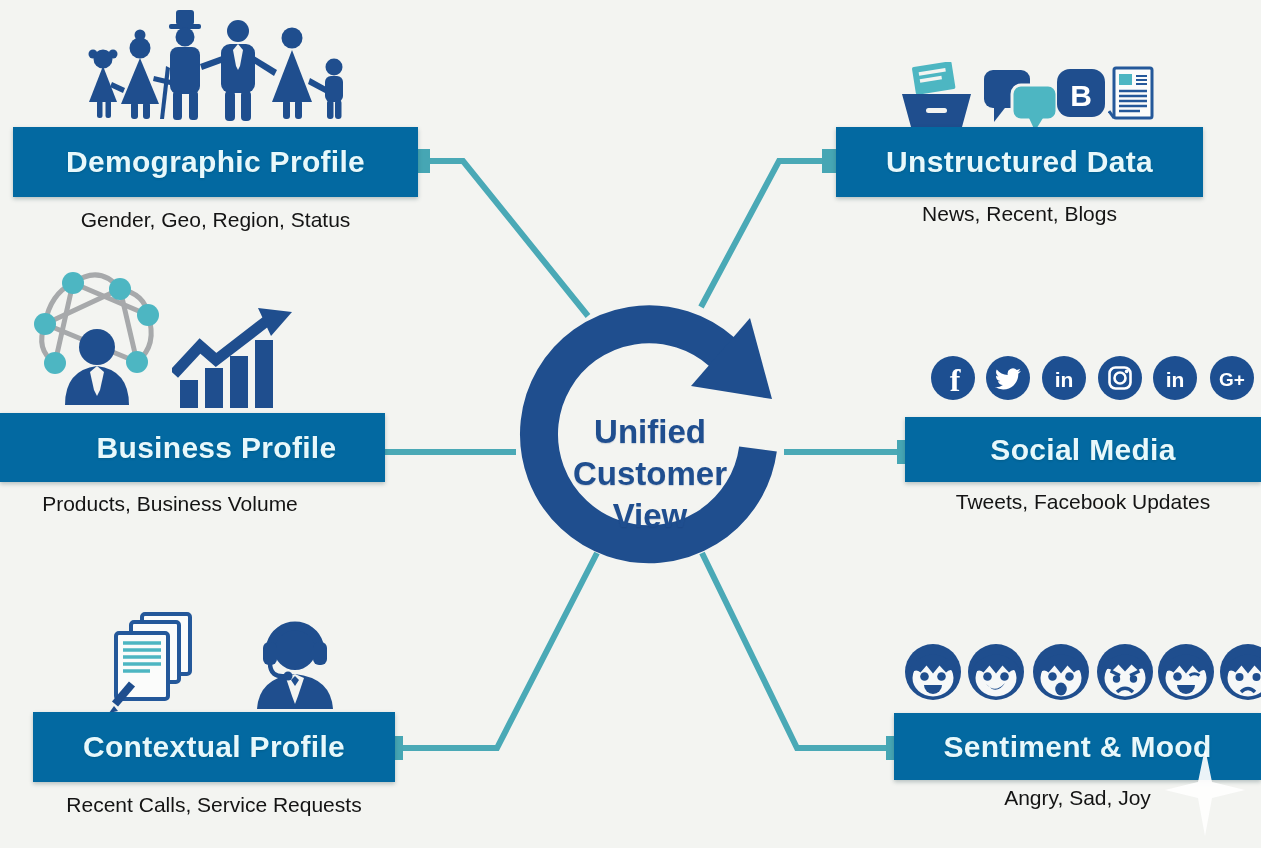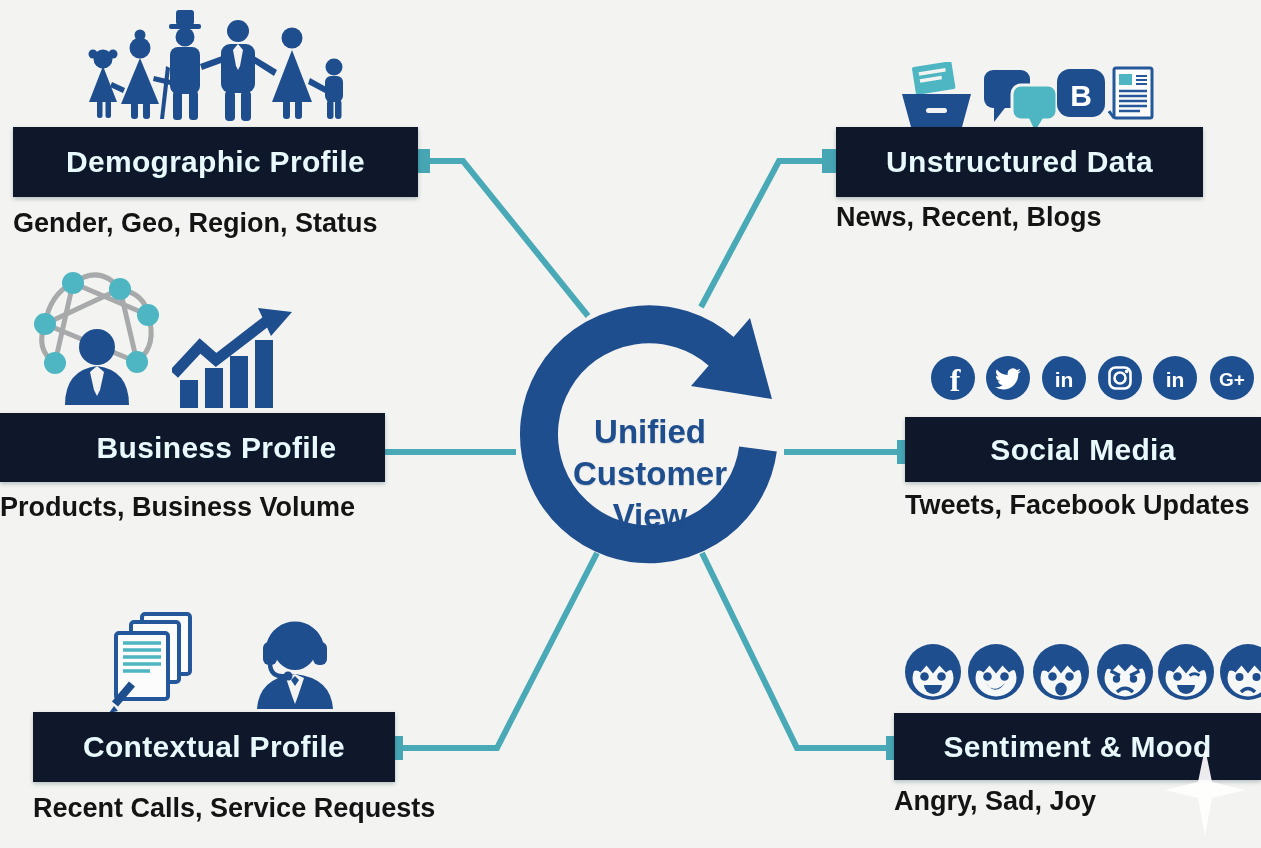--- a/index.html
+++ b/index.html
@@ -5,30 +5,30 @@
   html,body{margin:0;padding:0;background:#e9e9e7;}
   .stage{
     position:relative;width:1261px;height:848px;overflow:hidden;
     background:#f3f4f1;
     font-family:"Liberation Sans", sans-serif;
   }
   svg{display:block;}
   .overlay{position:absolute;left:0;top:0;z-index:1;}
   .ic{position:absolute;z-index:2;}
   .box{
-    position:absolute;z-index:3;background:#0f172a;
+    position:absolute;z-index:3;background:#0369a1;
     display:flex;align-items:center;justify-content:center;
     color:#e8f8fb;font-weight:bold;font-size:30px;letter-spacing:.3px;
     box-shadow:0 2px 4px rgba(25,60,70,.28);
     text-shadow:0 1px 2px rgba(0,60,70,.25);
     white-space:nowrap;
   }
   .sub{
-    position:absolute;z-index:3;text-align:left;
-    font-weight:bold;font-size:27px;color:#141414;white-space:nowrap;
+    position:absolute;z-index:3;text-align:center;
+    font-weight:normal;font-size:21px;color:#141414;white-space:nowrap;
   }
   .center-label{
     position:absolute;z-index:4;left:550px;top:371px;width:200px;
     text-align:center;font-weight:bold;font-size:33px;line-height:42px;
     color:#1f4e8f;text-shadow:0 1px 1px rgba(20,50,100,.18);margin-top:40px;
   }
   .sparkle{position:absolute;z-index:6;}
   .sg{fill:#ffffff;opacity:.92;filter:blur(.6px);}
 </style>
 </head>

